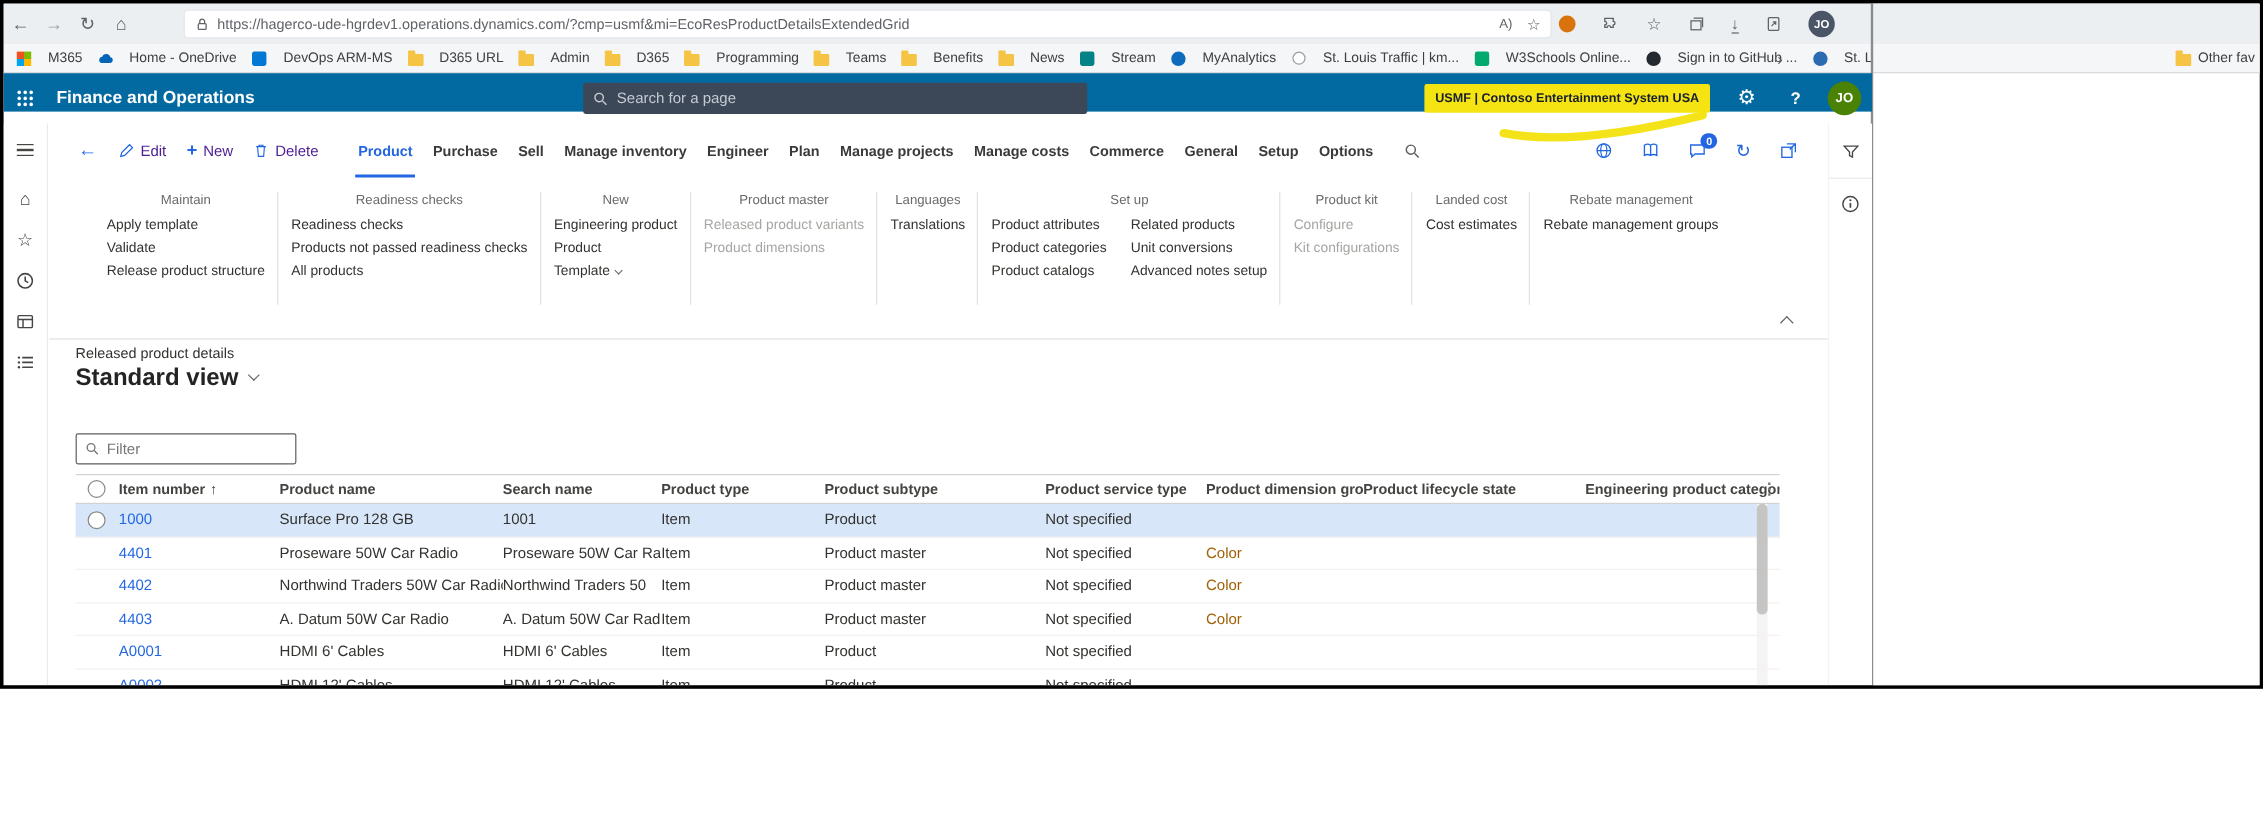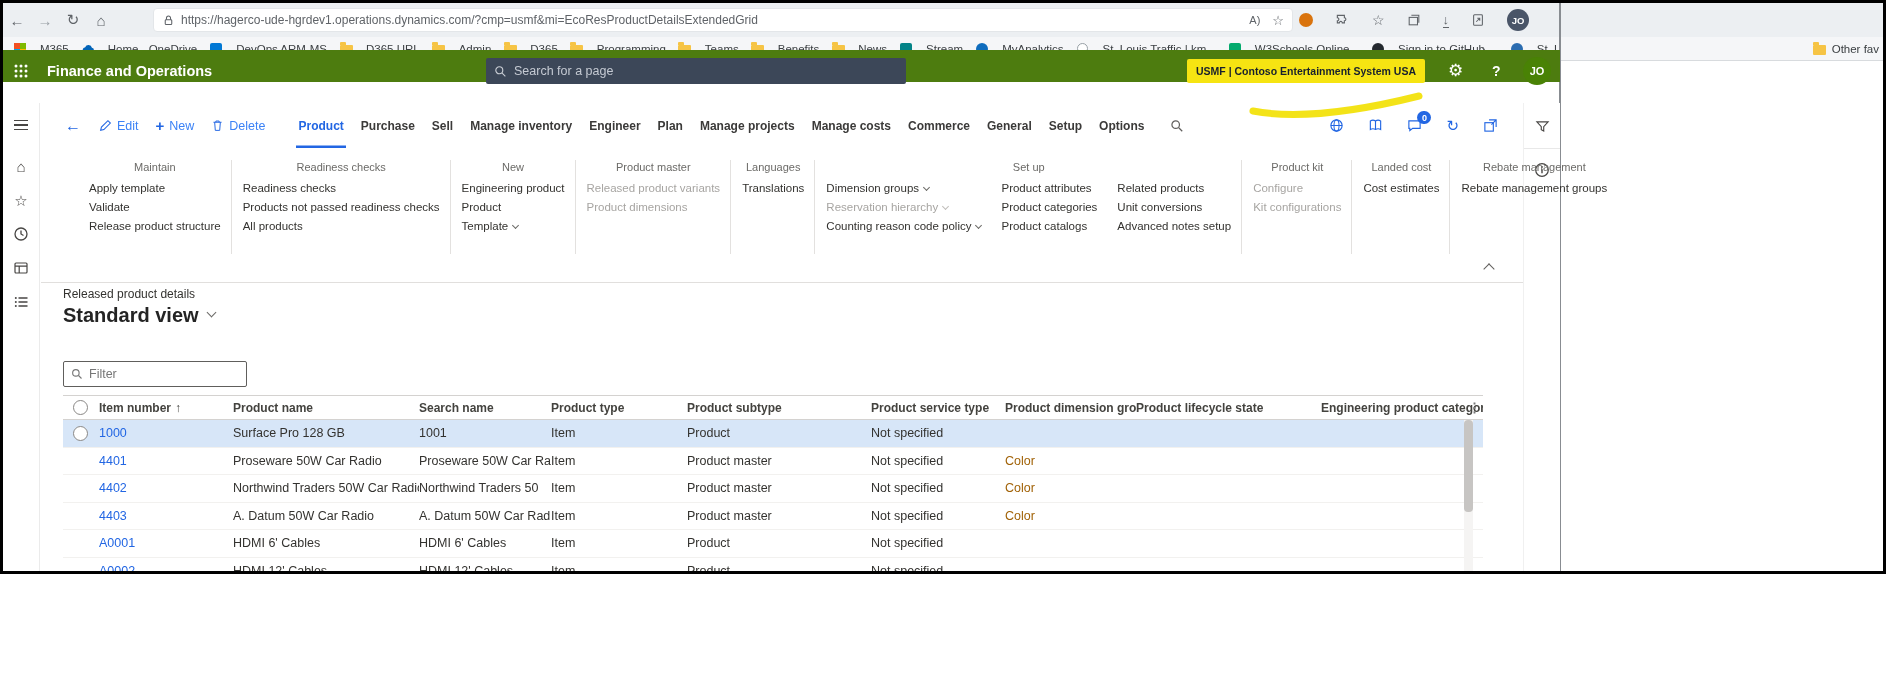--- a/index.html
+++ b/index.html
@@ -40,21 +40,21 @@
   .bm-overflow{position:absolute;left:1478px;top:0;height:24px;display:flex;align-items:center;color:#5f6368;font-size:14px;cursor:pointer}
 
   
   .seam{position:absolute;left:1556px;top:0;width:2px;height:568px;background:#888c91}
   .right-win{position:absolute;left:1558px;top:0;width:322px;height:616px;background:#fff}
   .rw-top{height:34px;background:#eceff2}
   .rw-bm{height:24px;background:#f5f6f8;border-bottom:1px solid #d8dbde;display:flex;align-items:center;justify-content:flex-end;padding-right:4px;gap:5px;overflow:hidden}
   .rw-bm .bl{font-size:11.5px;color:#3c4043;white-space:nowrap}
 
   
-  .hdr{position:absolute;left:0;top:47px;width:1557px;height:32px;background:#4d7c0f}
+  .hdr{position:absolute;left:0;top:58px;width:1557px;height:32px;background:#0369a1}
   .waffle{position:absolute;left:10px;top:13px;cursor:pointer}
   .hdr-title{position:absolute;left:44px;top:13px;color:#fff;font-size:14.5px;font-weight:600;white-space:nowrap}
   .hdr-search{position:absolute;left:483px;top:8px;width:420px;height:26px;background:#3c4758;border-radius:2px;display:flex;align-items:center;padding:0 8px;gap:7px}
   .hdr-search input{flex:1;color:#e8eaee;font-size:12.5px}
   .hdr-search input::placeholder{color:#c5cad3}
   .company{position:absolute;left:1184px;top:9px;height:24px;line-height:24px;padding:0 9px;background:#f6e412;border-radius:2px;color:#17202e;font-size:10.5px;font-weight:bold;white-space:nowrap;cursor:pointer;z-index:6}
   .hico{position:absolute;top:12px;color:#fff;cursor:pointer}
   .hico.q{font-size:14px;font-weight:bold;top:13px}
   .hico.g{font-size:17px;top:10px}
   .h-avatar{position:absolute;left:1520px;top:7px;width:28px;height:28px;border-radius:50%;background:#498205;color:#fff;font-size:11px;font-weight:bold;display:flex;align-items:center;justify-content:center;cursor:pointer}
@@ -70,21 +70,21 @@
   .rr-div{width:100%;height:1px;background:#e8e8e8;margin-top:12px}
 
   
   .main{position:absolute;left:38px;top:100px;width:1482px;height:468px;background:#fff}
 
   
   .action-row{position:absolute;left:0;top:0;width:1482px;height:45px;display:flex;align-items:center;padding-left:24px}
   .acc{color:#2266E3}
   .back-arrow{font-size:16px;cursor:pointer;margin-right:18px}
   .abtn{display:flex;align-items:center;gap:5px;cursor:pointer;margin-right:17px}
-  .abtn .lbl{font-size:12.5px;color:#3b82f6}
+  .abtn .lbl{font-size:12.5px;color:#4c1d95}
   .abtn .plus{font-size:15px;font-weight:bold;line-height:1}
   .tabs{display:flex;align-items:stretch;gap:13px;margin-left:14px;height:45px}
   .tab{font-size:12px;font-weight:600;color:#3b3a39;display:flex;align-items:center;cursor:pointer;padding:0 2px;white-space:nowrap}
   .tab.selected{color:#2266E3;box-shadow:inset 0 -2.5px 0 #2266E3}
   .ap-search{margin-left:24px;color:#605e5c;cursor:pointer}
   .ap-right{margin-left:auto;margin-right:25px;display:flex;align-items:center;gap:24px;color:#2266E3}
   .ap-ic{cursor:pointer;position:relative}
   .badge{position:absolute;top:-7px;right:-9px;min-width:14px;height:13px;padding:0 3px;background:#2266E3;border-radius:7px;color:#fff;font-size:9px;font-weight:bold;display:flex;align-items:center;justify-content:center}
 
   
@@ -519,34 +519,20 @@
                 <span>Translations</span>
               </div>
         </div>
           </div>
       </div>
       <div class="rgroup">
         <div class="rtitle">Set up</div>
         <div class="rcols">
           <div class="rcol">
             <div class="ritem">
-                <span>Dimension groups</span>
-                <span class="chev"></span>
-              </div>
-            <div class="ritem disabled">
-                <span>Reservation hierarchy</span>
-                <span class="chev"></span>
-              </div>
-            <div class="ritem">
-                <span>Counting reason code policy</span>
-                <span class="chev"></span>
-              </div>
-          </div>
-          <div class="rcol">
-            <div class="ritem">
                 <span>Product attributes</span>
               </div>
             <div class="ritem">
                 <span>Product categories</span>
               </div>
             <div class="ritem">
                 <span>Product catalogs</span>
               </div>
           </div>
           <div class="rcol">

